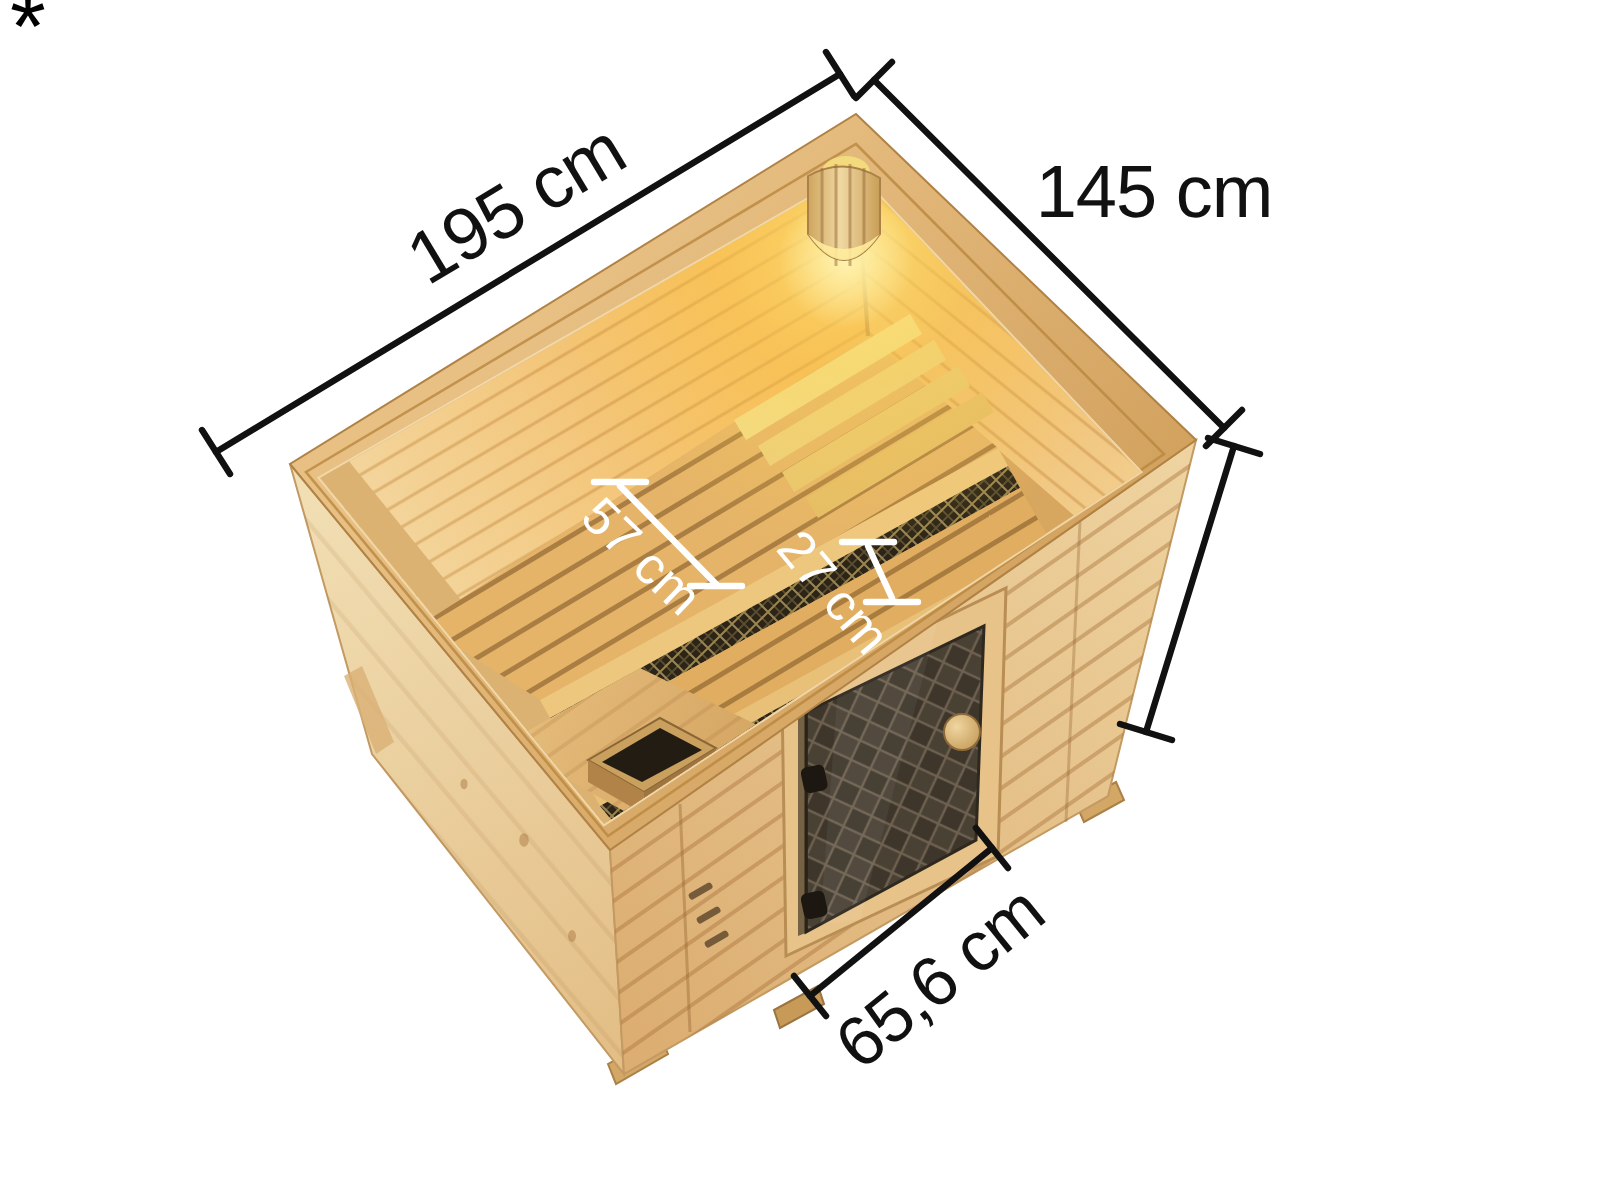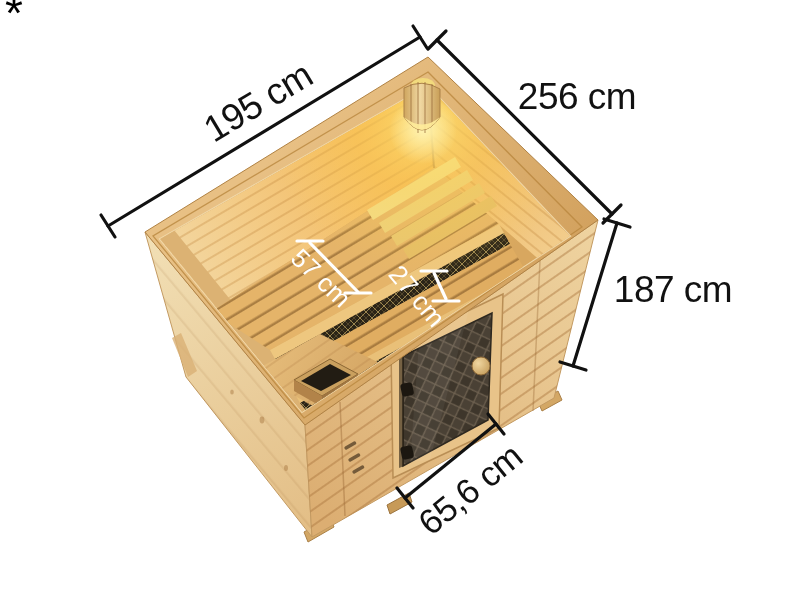--- a/index.html
+++ b/index.html
@@ -243,20 +243,19 @@
       </g>
       <g>
         <line x1="421" y1="271" x2="447" y2="271"></line>
         <line x1="434" y1="273" x2="446" y2="299"></line>
         <line x1="433" y1="301" x2="459" y2="301"></line>
       </g>
     </g>
   </svg>
 
   <div class="dim-label" style="left:258px;top:102px;transform:translate(-50%,-50%) rotate(-31deg);">195 cm</div>
-  <div class="dim-label" style="left:577px;top:96px;">256 cm</div>
-  <div class="dim-label" style="left:673px;top:289px;">187 cm</div>
+  <div class="dim-label" style="left:577px;top:96px;">145 cm</div>
   <div class="dim-label" style="left:470px;top:489px;transform:translate(-50%,-50%) rotate(-39deg);font-size:35px;">65,6 cm</div>
   <div class="dim-label white" style="left:321px;top:278px;transform:translate(-50%,-50%) rotate(44deg);">57 cm</div>
   <div class="dim-label white" style="left:417px;top:296px;transform:translate(-50%,-50%) rotate(50deg);">27 cm</div>
 
   <div class="asterisk">*</div>
 </div>
 
 </body></html>

